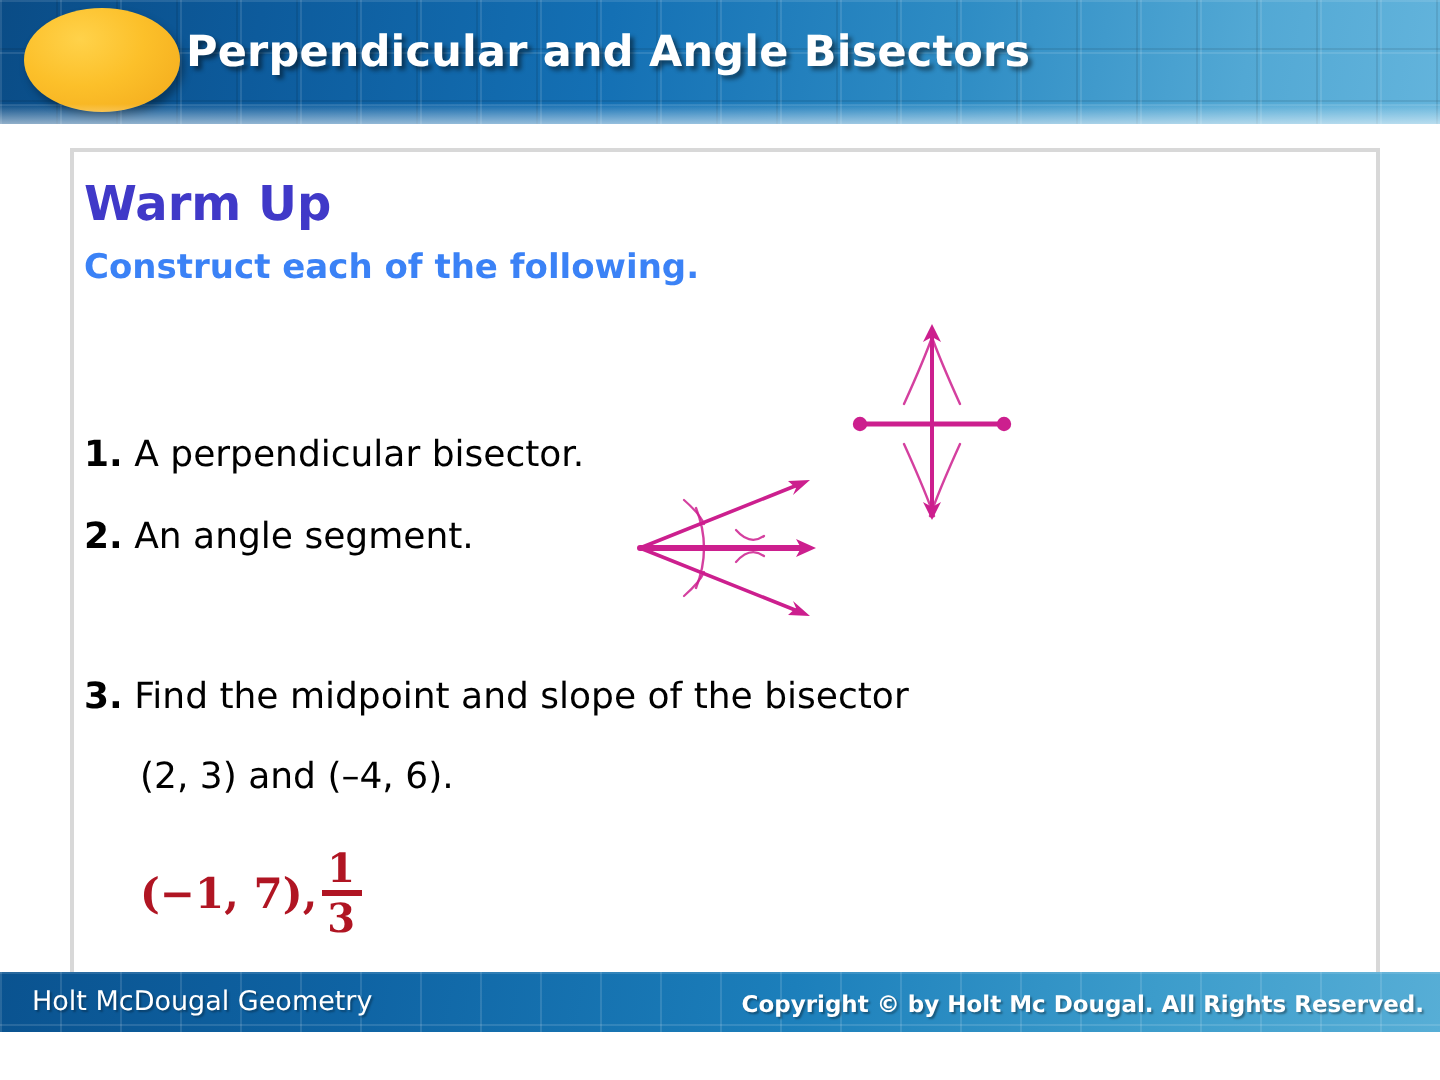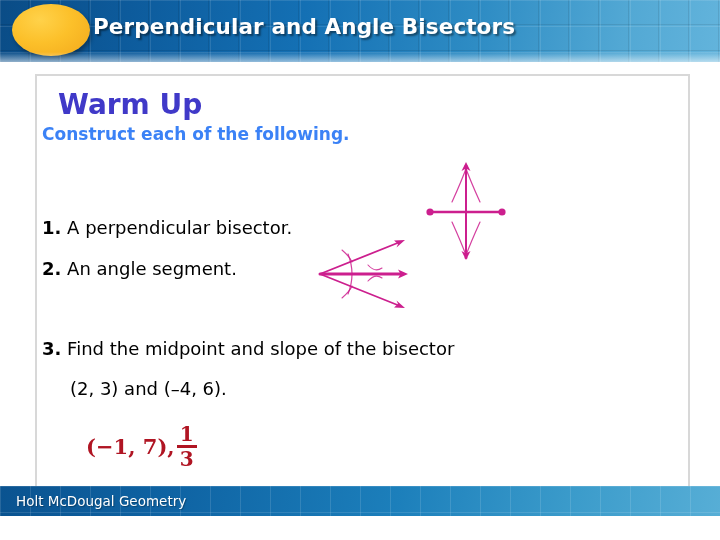--- a/index.html
+++ b/index.html
@@ -66,22 +66,22 @@
     position: absolute;
     left: 35px; top: 74px;
     width: 655px; height: 418px;
     border: 2px solid #d8d8d8;
     box-sizing: border-box;
     background: #ffffff;
   }
 
   .warmup-title {
     position: absolute;
-    left: 58px; top: 88px;
-    font-size: 28px;
+    left: 42px; top: 88px;
+    font-size: 24px;
     font-weight: bold;
     color: #4039c8;
     font-family: "DejaVu Sans", sans-serif;
   }
   .construct-line {
     position: absolute;
     left: 42px; top: 124px;
     font-size: 17px;
     font-weight: bold;
     color: #3b82f6;
@@ -104,21 +104,21 @@
     position: absolute;
     left: 70px; top: 424px;
     color: #b01523;
     font-size: 21px;
     font-weight: bold;
     font-family: "DejaVu Serif", serif;
     display: flex;
     align-items: center;
     line-height: 1;
   }
-  .answer-pair { display: inline-block; margin-left: 16px; }
+  .answer-pair { display: inline-block; }
   .frac {
     display: inline-flex;
     flex-direction: column;
     align-items: center;
     margin-left: 2px;
     font-size: 20px;
     line-height: 1.02;
     vertical-align: middle;
   }
   .frac-num { padding: 0 3px; }
@@ -254,13 +254,14 @@
 
       <path d="M56 33 Q63 41 70 36" stroke-width="1.1" opacity="0.85"></path>
       <path d="M56 49 Q63 41 70 46" stroke-width="1.1" opacity="0.85"></path>
     </g>
   </svg>
 </div>
 
 <div class="footer">
   <div class="footer-grid"></div>
   <div class="footer-left">Holt McDougal Geometry</div>
+  <div class="footer-right">Copyright © by Holt Mc Dougal. All Rights Reserved.</div>
 </div>
 
 </body></html>

